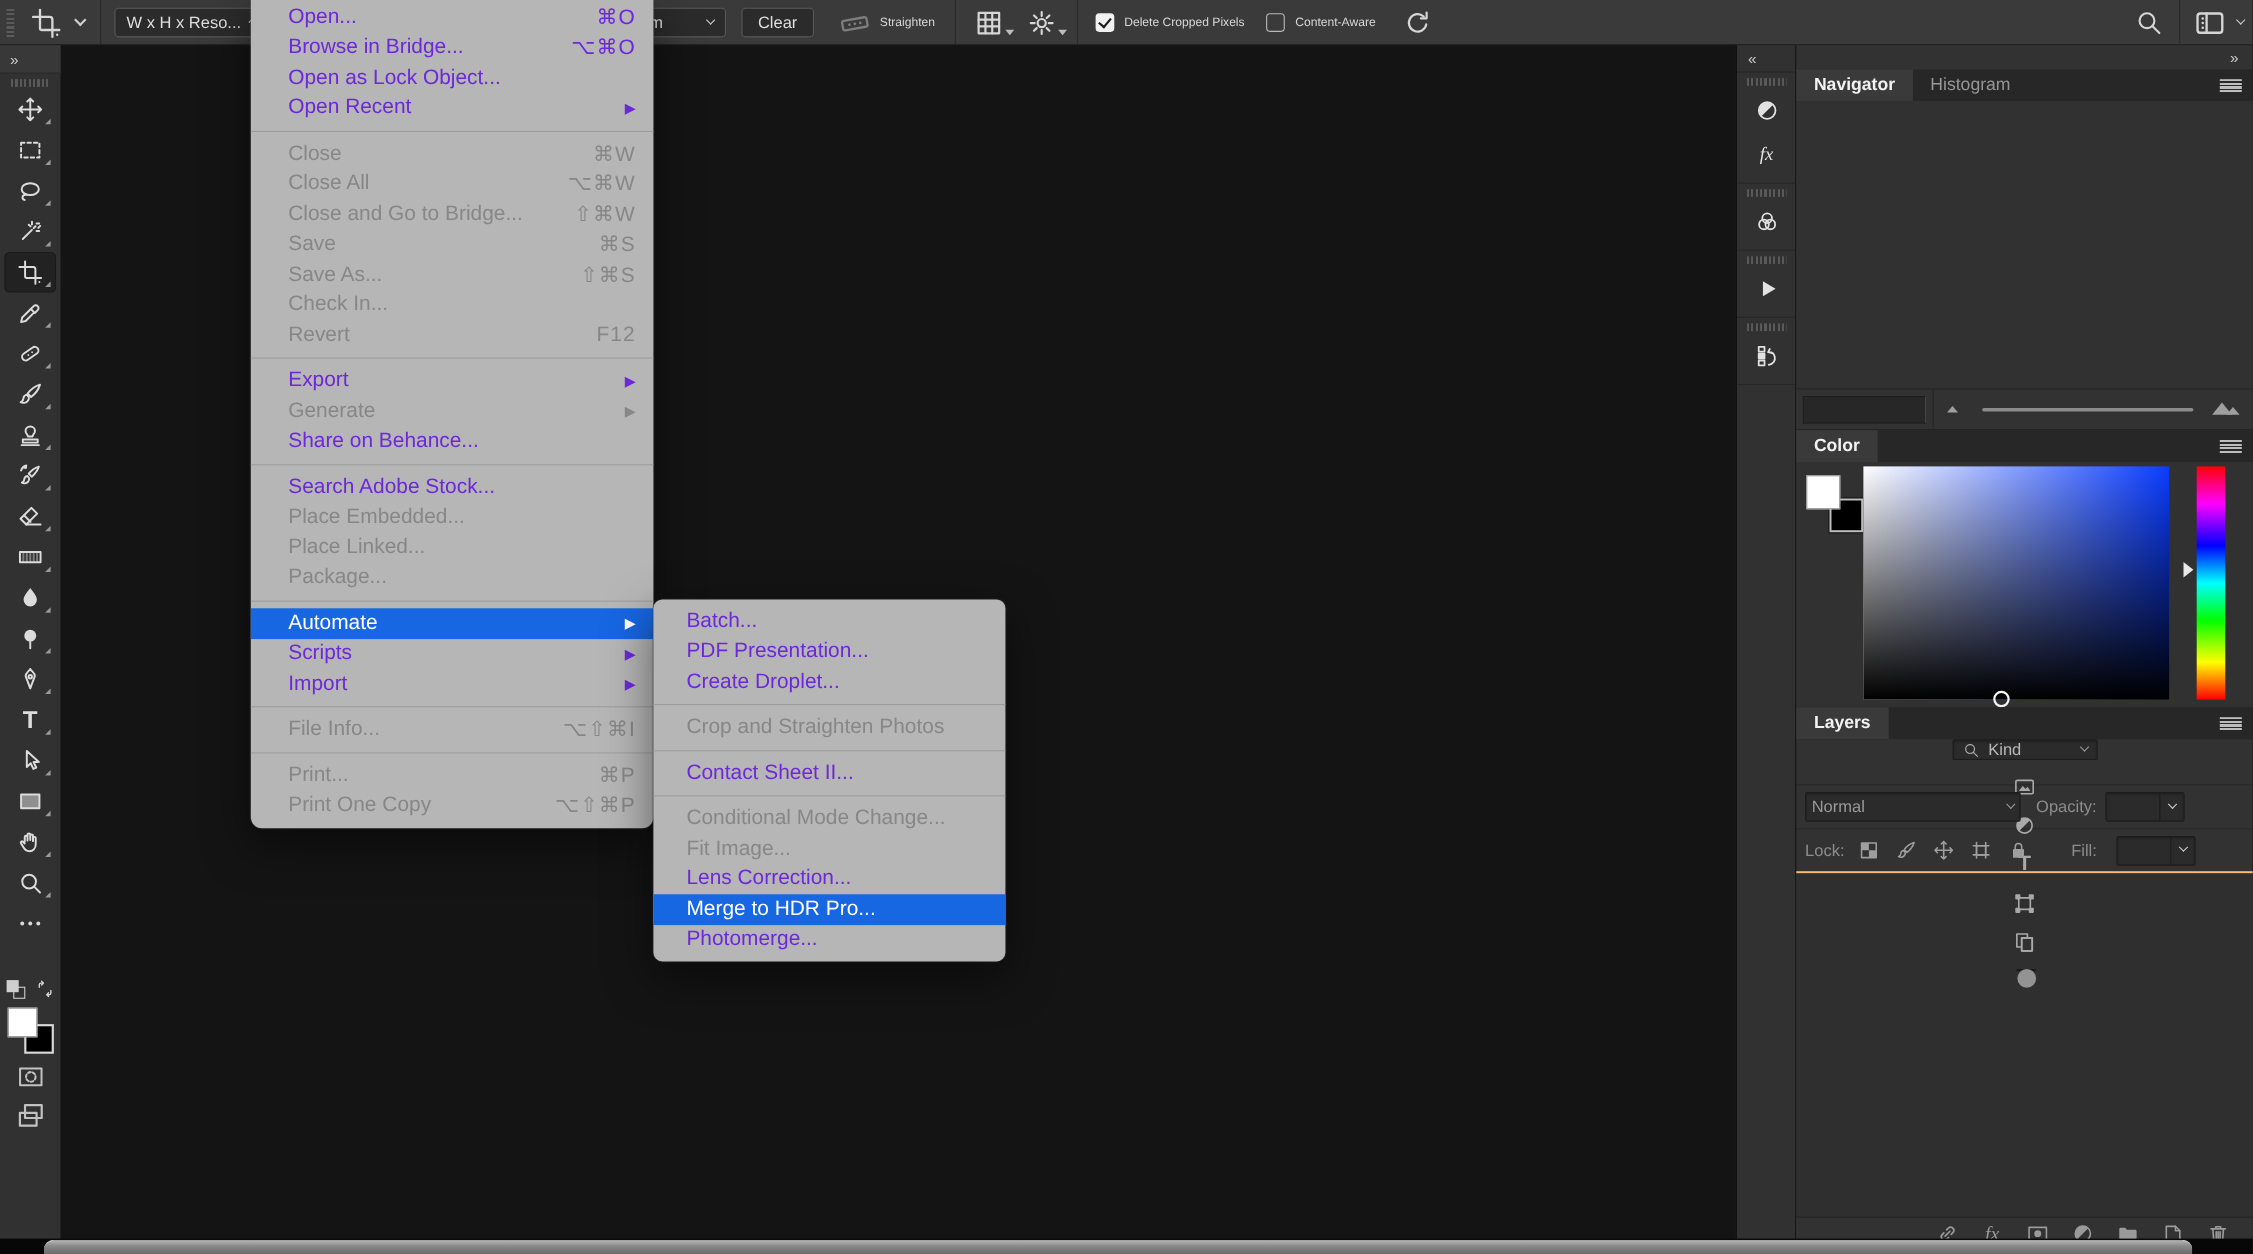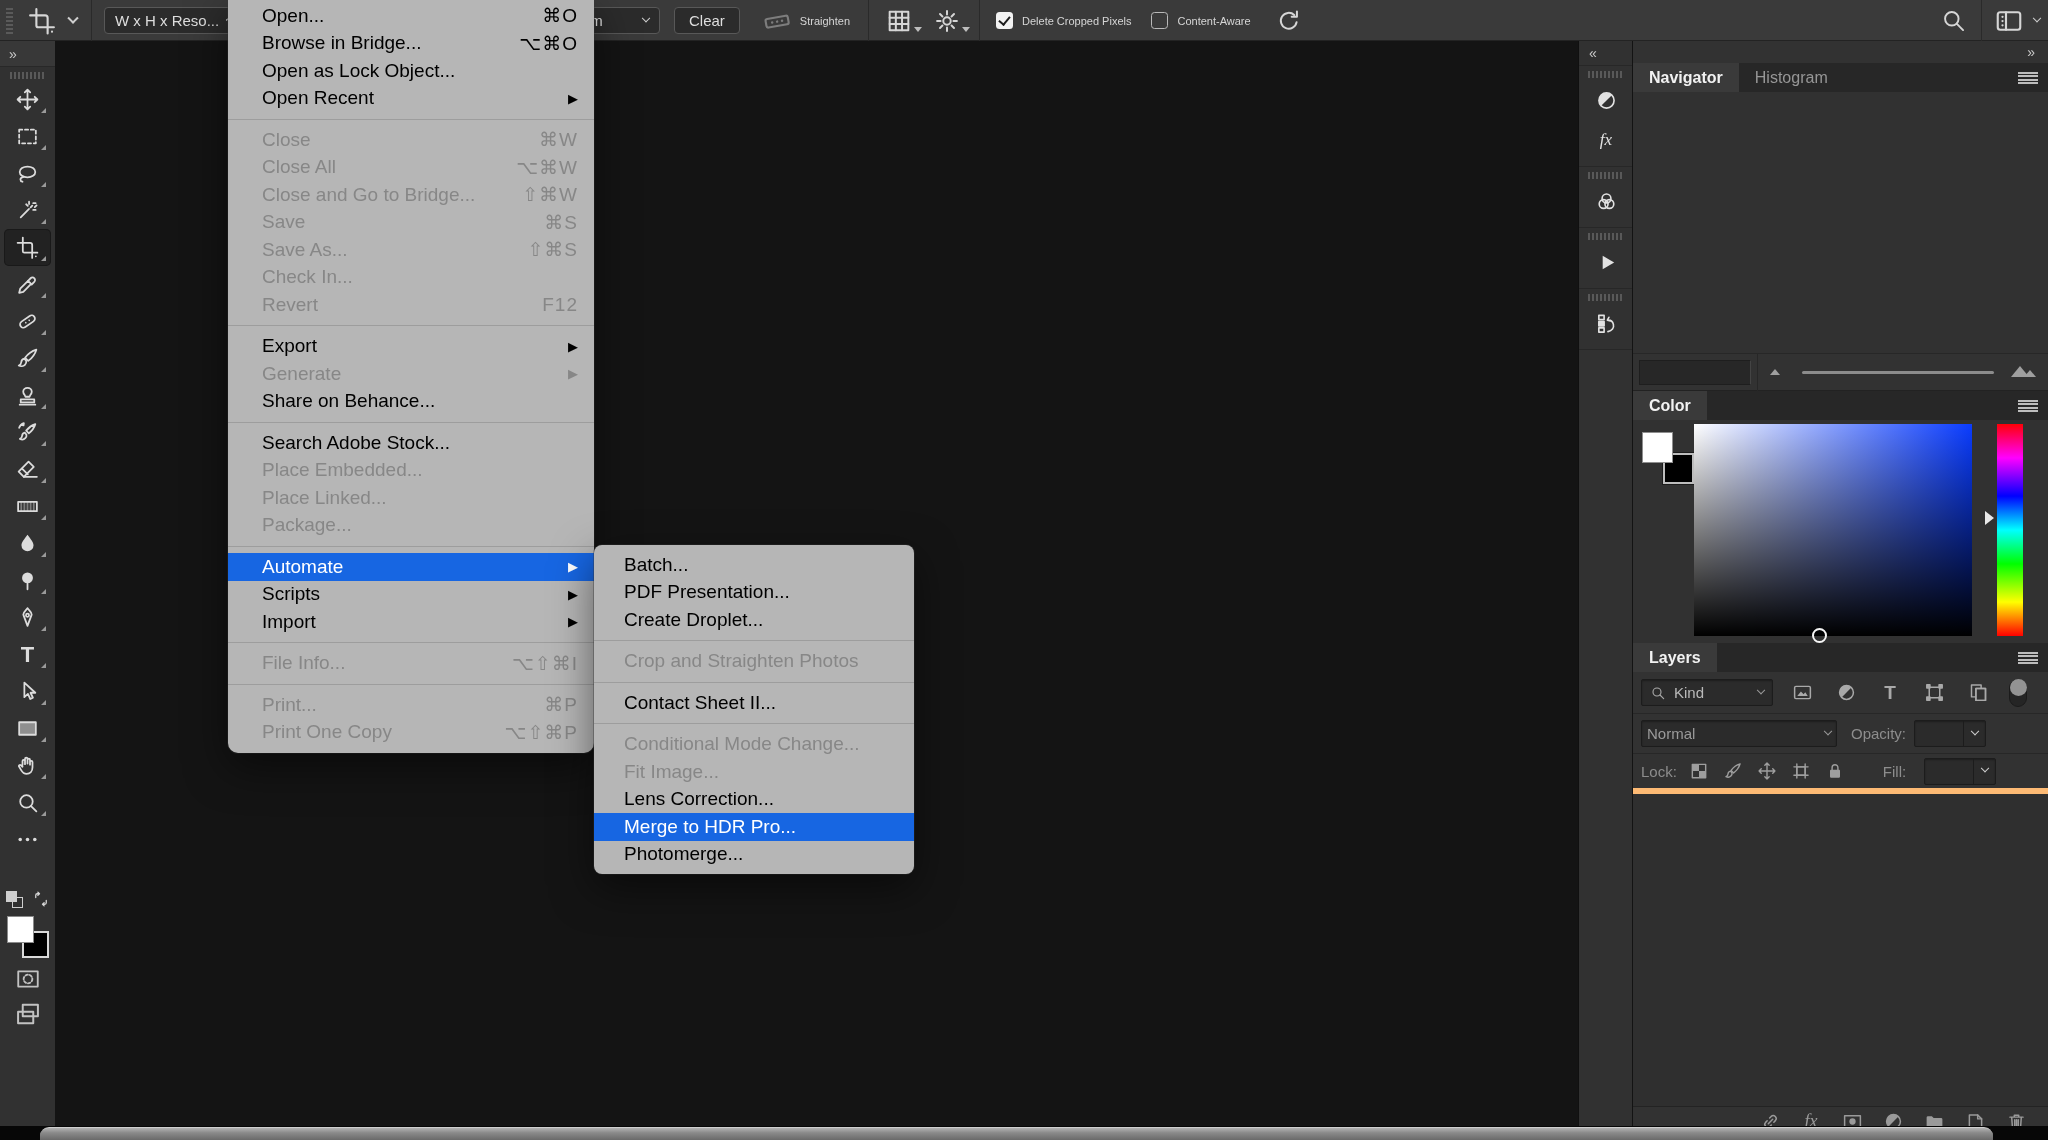--- a/index.html
+++ b/index.html
@@ -111,40 +111,40 @@
   #sv-marker { position:absolute; left:118px; bottom:-7px; width:15px; height:15px;
     border:2px solid #f5f5f5; border-radius:50%; background:transparent; }
   #hue-strip { position:absolute; left:364px; top:4px; width:26px; height:212px;
     background:linear-gradient(to bottom,#ff0006 0%,#ff00ff 16%,#0000ff 34%,#00ffff 50%,
       #00ff00 66%,#ffff00 84%,#ff0000 100%); }
   #hue-pointer { position:absolute; left:352px; top:91px; width:0; height:0;
     border-top:7px solid transparent; border-bottom:7px solid transparent; border-left:9px solid #e8e8e8; }
 
   
   .lrow { display:flex; align-items:center; padding:0 8px; }
-  #layers-filter { height:42px; border-bottom:1px solid #272727; gap:14px; }
+  #layers-filter { height:42px; border-bottom:1px solid #272727; gap:14px;flex-direction:column; }
   .inset { background:#2b2b2b; border:1px solid #1c1c1c; box-shadow:inset 0 1px 2px rgba(0,0,0,.35);
     border-radius:2px; display:flex; align-items:center; color:#b9b9b9; font-size:15px; }
   #kind-dd { width:132px; height:27px; padding:0 8px; gap:8px; }
   #kind-dd .chev, #blend-dd .chev { margin-left:auto; border-color:#9a9a9a; }
   .fic { width:30px; height:27px; display:flex; align-items:center; justify-content:center; color:#a9a9a9; }
   .fic svg { width:21px; height:21px; fill:none; stroke:currentColor; stroke-width:1.7;
     stroke-linecap:round; stroke-linejoin:round; }
   .fic.tglyph { font-size:19px; font-weight:bold; }
   #filter-toggle { position:relative; width:18px; height:28px; background:#252525;
     border-radius:9px; border:1px solid #1b1b1b; margin-left:2px; }
   #filter-toggle .knob { position:absolute; left:0px; top:-1px; width:17px; height:17px;
     border-radius:50%; background:#939393; }
   #layers-blend { height:40px; border-bottom:1px solid #272727; }
   #blend-dd { width:196px; height:27px; padding:0 5px; color:#9a9a9a; }
   .plabel { color:#8d8d8d; font-size:15px; }
   .valbox { width:72px; height:27px; margin-left:8px; position:relative; }
   .valbox .chevbtn { position:absolute; right:0; top:0; width:22px; height:100%;
     border-left:1px solid #1c1c1c; display:flex; align-items:center; justify-content:center; }
-  #layers-lock { height:40px; border-bottom:6px solid #fdba74; gap:10px; }
+  #layers-lock { height:40px; border-bottom:2px solid #fdba74; gap:10px; }
   .lic { width:24px; height:24px; display:flex; align-items:center; justify-content:center; color:#9e9e9e; }
   .lic svg { width:20px; height:20px; fill:none; stroke:currentColor; stroke-width:1.7;
     stroke-linecap:round; stroke-linejoin:round; }
   #layers-list { height:312px; background:#2f2f2f; }
   #layers-bottom { height:30px; border-top:1px solid #232323; display:flex; align-items:center;
     justify-content:flex-end; gap:17px; padding-right:20px; background:#323232; }
   .bic { position:relative; width:24px; height:24px; display:flex; align-items:center;
     justify-content:center; color:#9a9a9a; }
   .bic svg { width:21px; height:21px; fill:none; stroke:currentColor; stroke-width:1.7;
     stroke-linecap:round; stroke-linejoin:round; }
@@ -156,21 +156,21 @@
   #dock { position:absolute; left:40px; bottom:0; width:1953px; height:13px; z-index:7;
     border-radius:9px 9px 0 0;
     background:linear-gradient(#b2b2b2,#8a8a8a 40%,#6a6a6a); border-top:1px solid #cfcfcf; }
 
   
   .menu { position:absolute; background:#b6b6b6; z-index:20;
     box-shadow:0 14px 42px rgba(0,0,0,.5), 0 0 0 1px rgba(60,60,60,.35); }
   #file-menu { left:228px; top:0; width:366px; border-radius:0 0 10px 10px; padding:2px 0 7px; }
   #automate-submenu { left:594px; top:545px; width:320px; border-radius:8px; padding:6px 0; }
   .mi { height:27.5px; display:flex; align-items:center; padding:0 16px 0 34px;
-    font-size:19px; color:#000000; position:relative; }
+    font-size:19px; color:#6d28d9; position:relative; }
   #automate-submenu .mi { padding-left:30px; }
   .mi .ml { flex:1; white-space:nowrap; overflow:hidden; }
   .mi .ms { margin-left:20px; letter-spacing:1px; }
   .mi .ma { margin-left:20px; font-size:13px; }
   .mi.dis { color:#878787; }
   .mi.hl { background:#1766e2; color:#ffffff; }
   .msep { height:1px; background:#9d9d9d; margin:6.5px 0; }
 </style>
 </head>
 <body>

